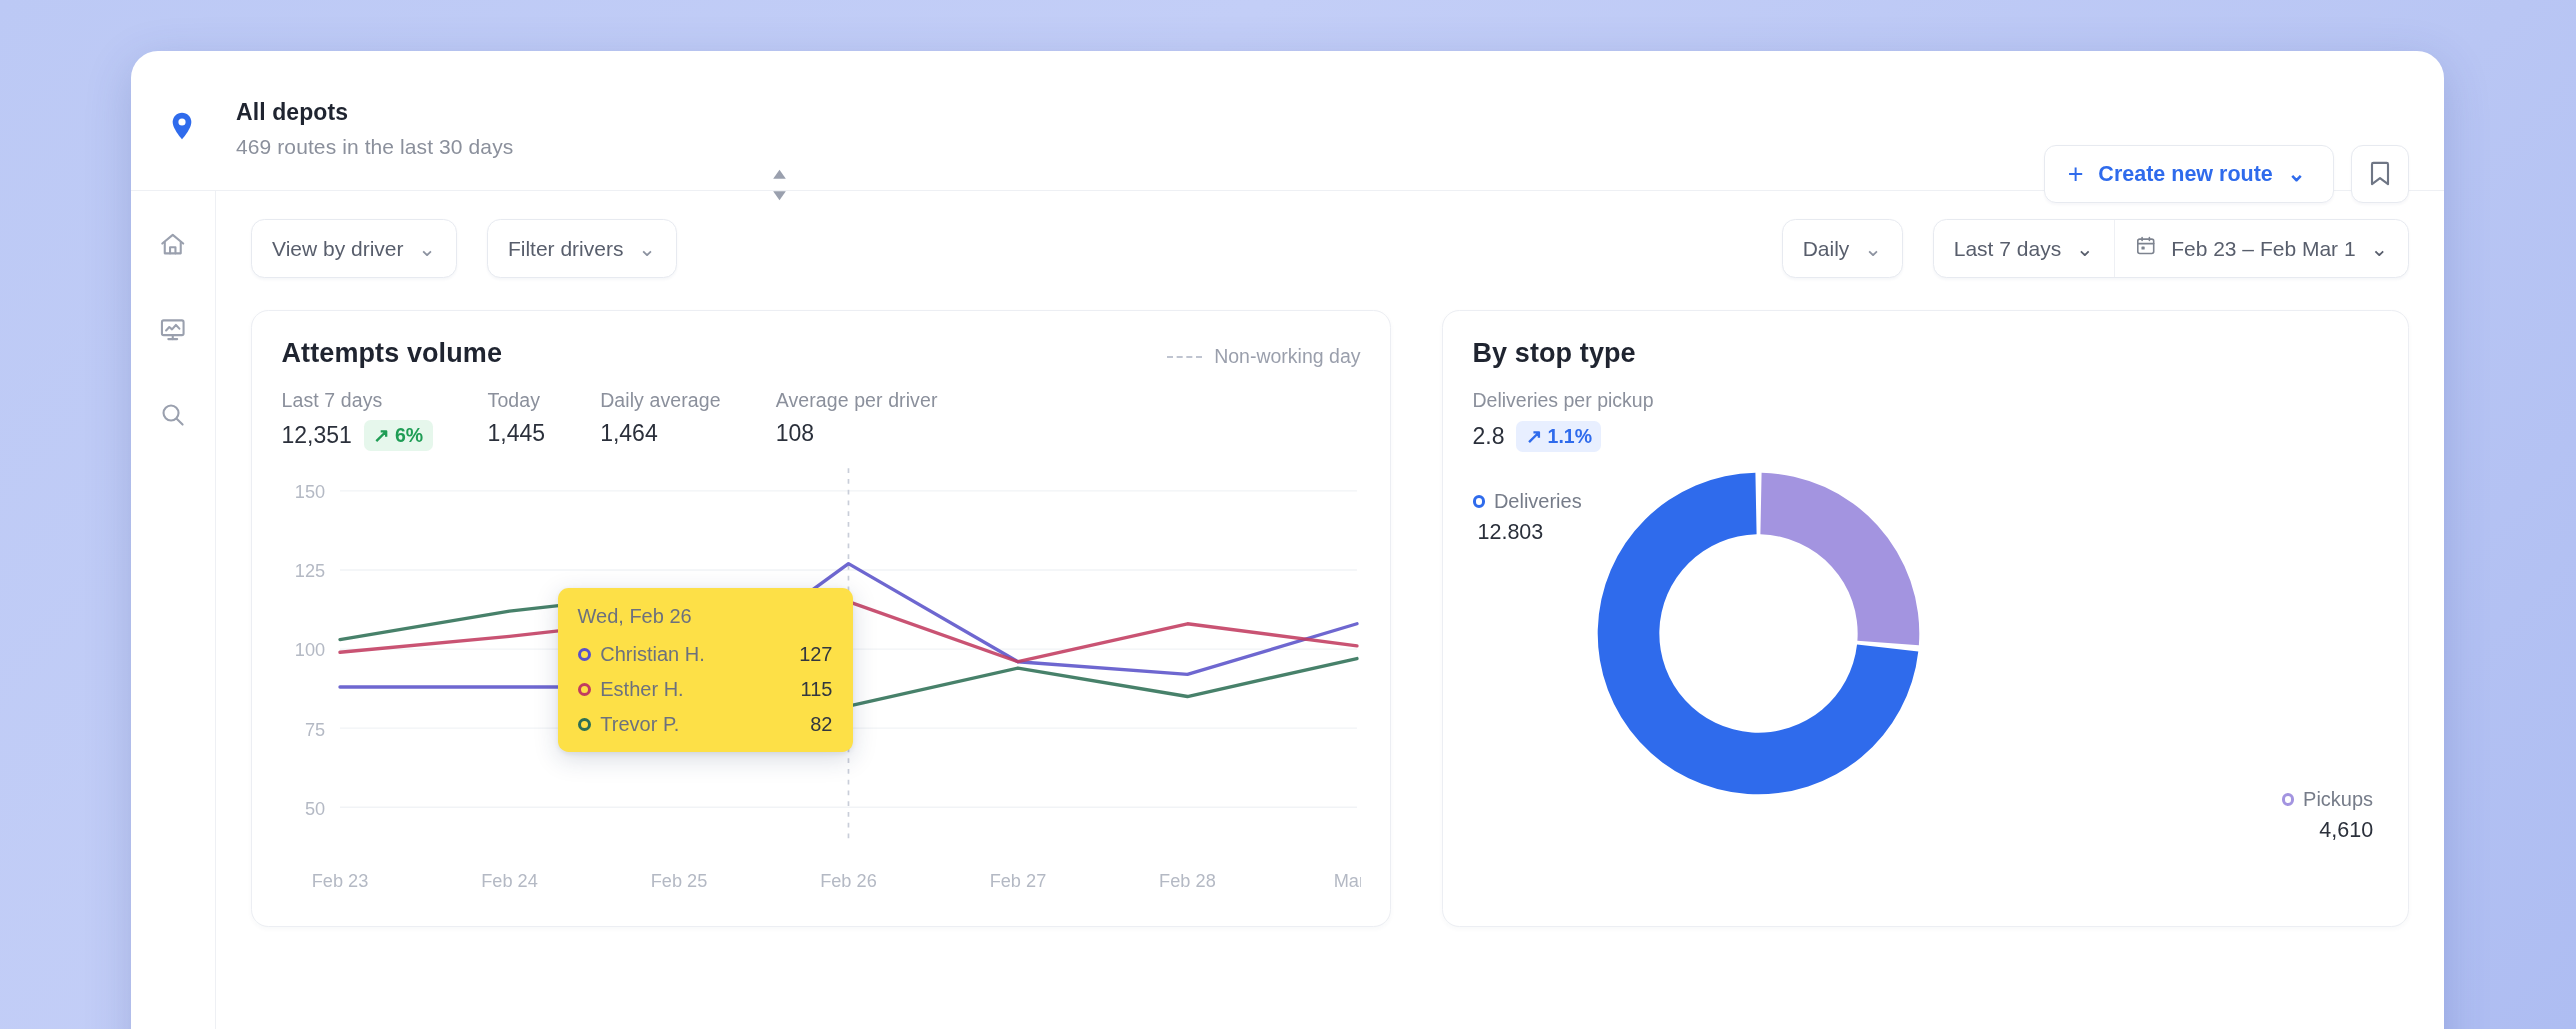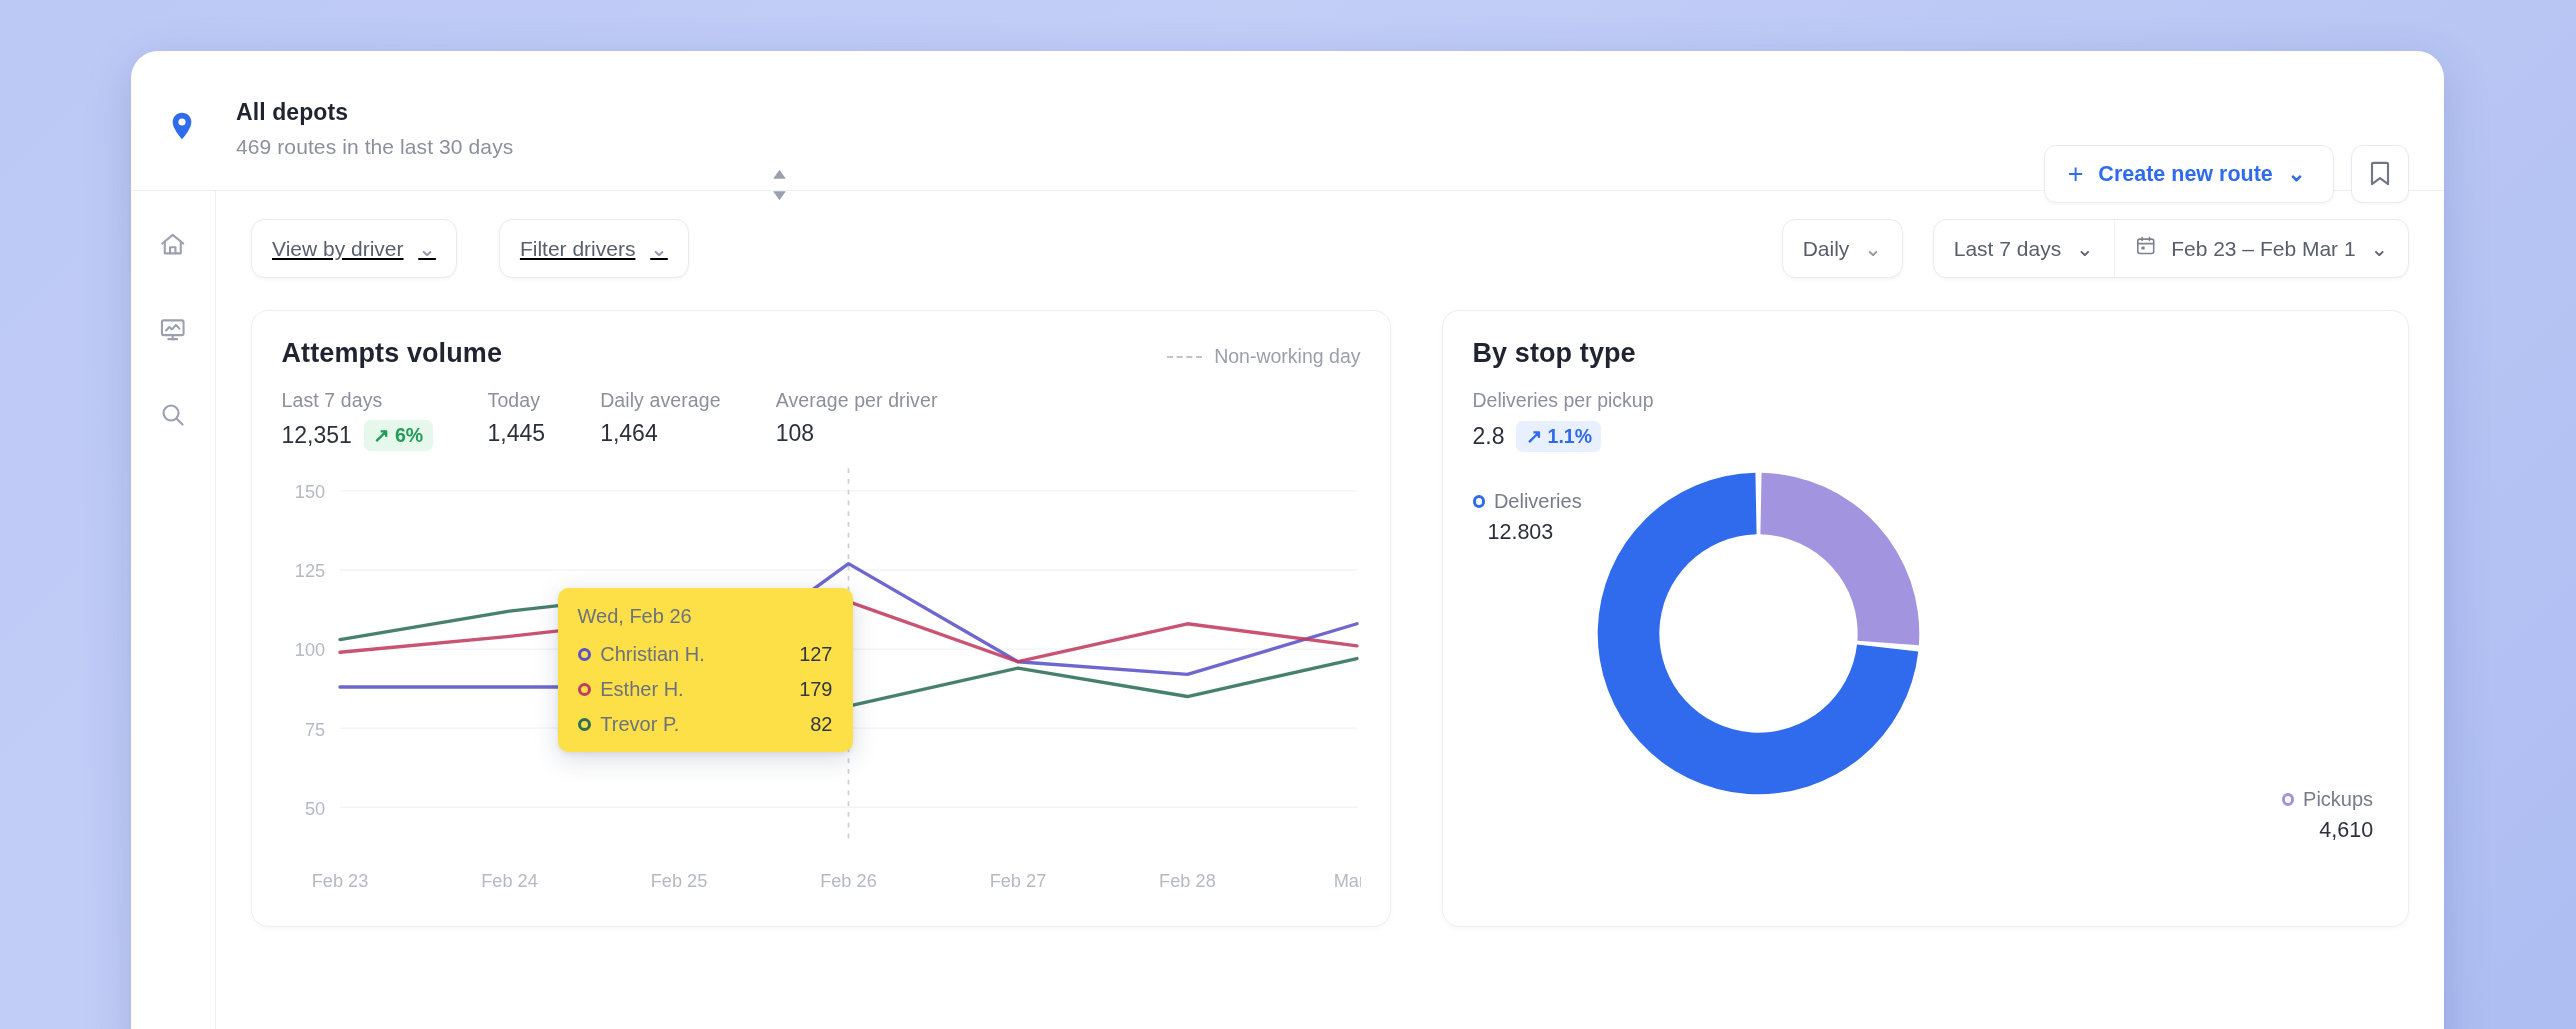--- a/index.html
+++ b/index.html
@@ -88,21 +88,21 @@
     flex: 1 1 auto;
     padding: 28px 35px 0 35px;
     min-width: 0;
   }
 
   
   .filter-row {
     display: flex; align-items: center; justify-content: space-between;
     margin-bottom: 32px;
   }
-  .filters-left { display: flex; gap: 42px; text-decoration: underline; }
+  .filters-left { display: flex; gap: 30px; }
   .filters-right { display: flex; gap: 30px; align-items: flex-start; }
   .pill {
     height: 59px; padding: 0 20px;
     background: #fff;
     border: 1.3px solid #e7eaf0;
     border-radius: 13.4px;
     display: flex; align-items: center; gap: 14.8px;
     font-size: 21px; color: #585e6c;
     box-shadow: 0 1.3px 2.7px rgba(20,40,90,.04);
     cursor: pointer; white-space: nowrap;
@@ -197,21 +197,21 @@
   .donut-svg { position: absolute; left: 118px; top: 6.7px; }
   .donut-label { position: absolute; }
   .dl-head {
     display: flex; align-items: center; gap: 8.7px;
     font-size: 20px; color: #767c89;
   }
   .dl-ring {
     width: 12.7px; height: 12.7px; border-radius: 50%;
     border: 3.4px solid #000; flex: 0 0 auto;
   }
-  .dl-val { font-size: 21.5px; color: #2b303b; margin-top: 6.7px; margin-left: 15px; }
+  .dl-val { font-size: 21.5px; color: #2b303b; margin-top: 6.7px; margin-left: 5px; }
   .lbl-deliveries { left: 0px; top: 31px; }
   .lbl-pickups { right: 5.4px; top: 329px; text-align: right; }
 </style>
 </head>
 <body>
 
 <div class="app-window">
 
   <div class="topbar">
 
@@ -392,21 +392,21 @@
             <div class="tooltip">
               <div class="tt-date">Wed, Feb 26</div>
               <div class="tt-row">
                 <span class="tt-ring" id="tt-ring-0" style="border-color: rgb(90, 82, 201);"></span>
                 <span class="tt-name">Christian H.</span>
                 <span class="tt-val">127</span>
               </div>
               <div class="tt-row">
                 <span class="tt-ring" id="tt-ring-1" style="border-color: rgb(194, 59, 96);"></span>
                 <span class="tt-name">Esther H.</span>
-                <span class="tt-val">179</span>
+                <span class="tt-val">115</span>
               </div>
               <div class="tt-row">
                 <span class="tt-ring" id="tt-ring-2" style="border-color: rgb(46, 111, 85);"></span>
                 <span class="tt-name">Trevor P.</span>
                 <span class="tt-val">82</span>
               </div>
             </div>
           </div>
         </div>
 

